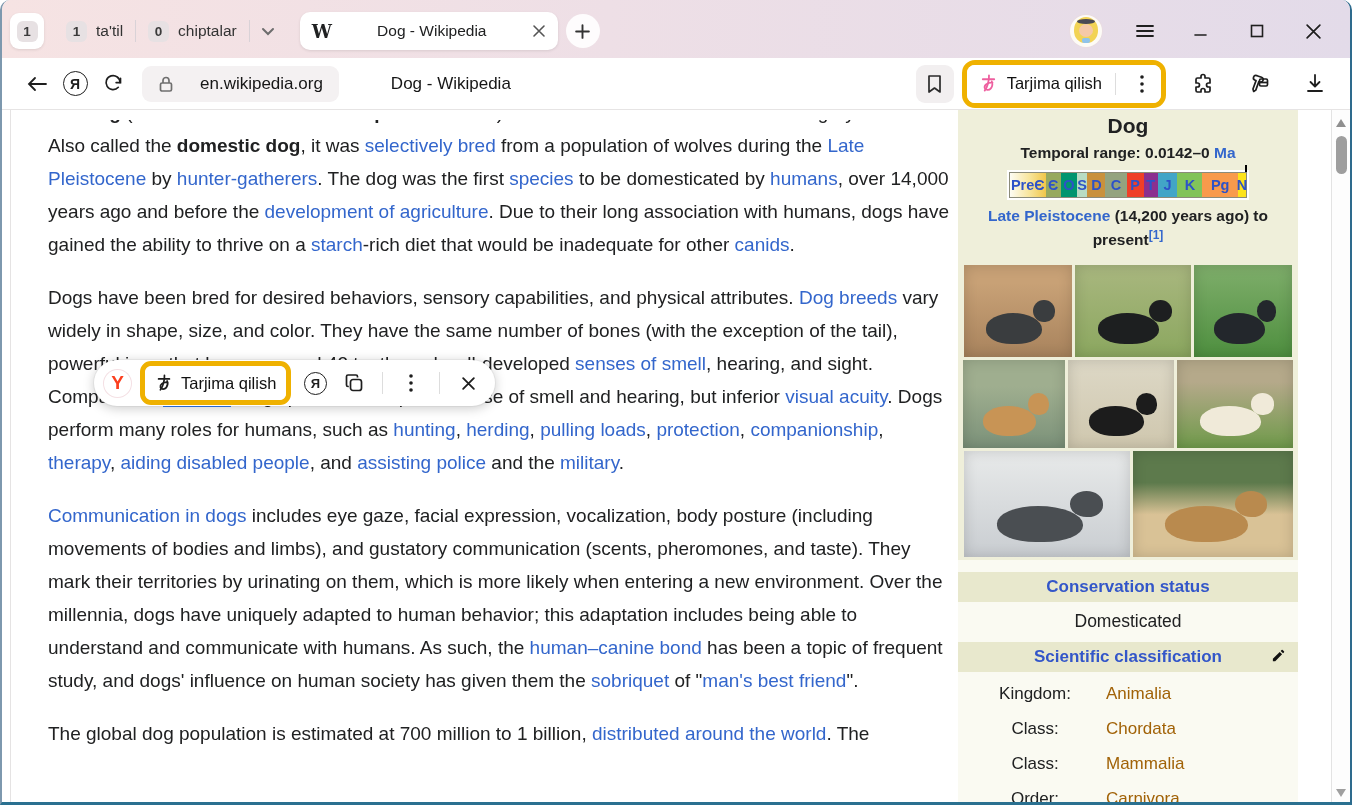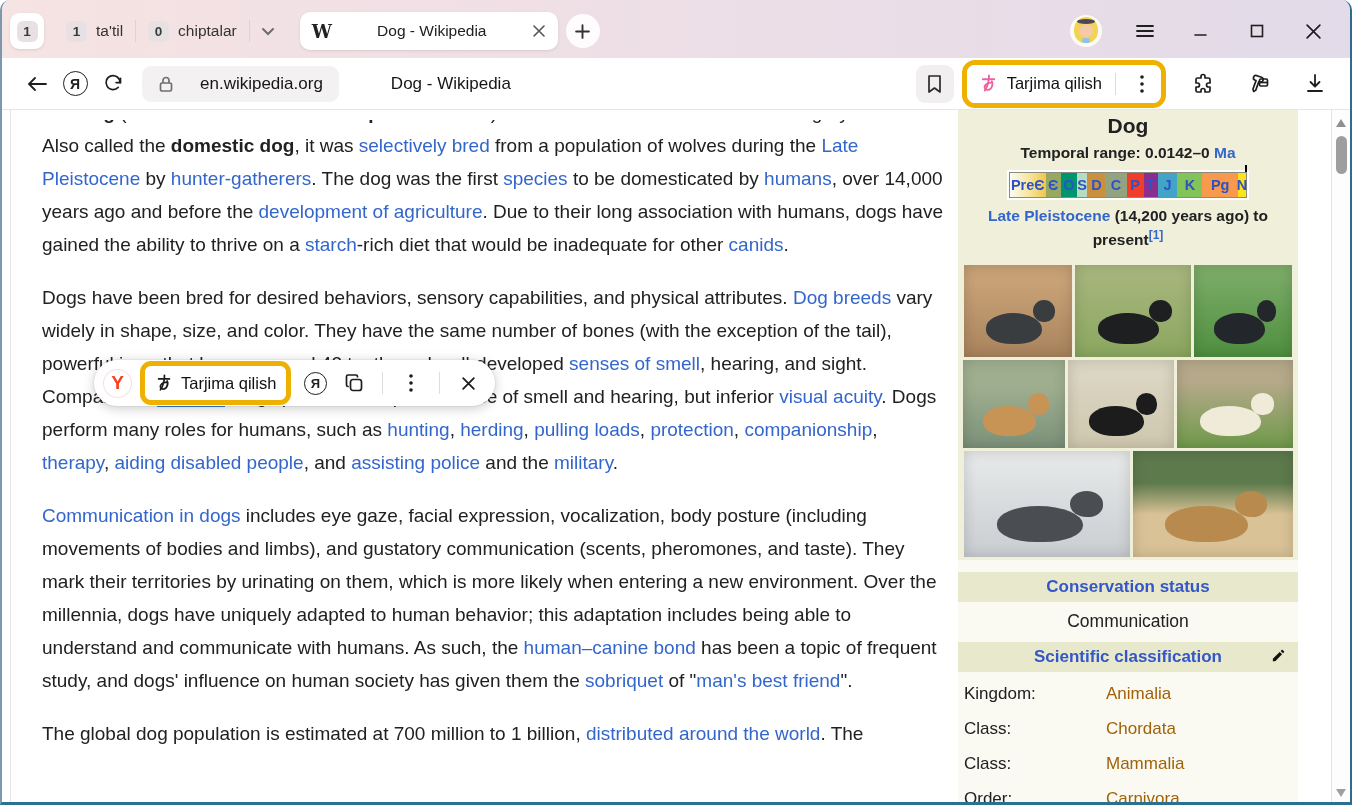--- a/index.html
+++ b/index.html
@@ -47,21 +47,21 @@
   .translate-btn{ display:flex; align-items:center; height:38px; padding:0 6px 0 12px; gap:9px; background:#fff; border-radius:8px; }
   .translate-btn .lbl{ font-size:16.5px; color:#111; white-space:nowrap; }
   .a-kana-pink{ color:#ee5f9f; }
   .a-kana-dark{ color:#1c1c1c; }
   .vdiv{ width:1px; height:22px; background:#ddd; margin:0 4px; }
   .tb-right{ display:flex; align-items:center; gap:18px; margin-left:18px; }
 
   
   .content{ position:absolute; left:0; top:110px; width:100%; height:695px; background:#fff; }
   .edge-line{ position:absolute; left:8px; top:0; bottom:0; width:1px; background:#e5e3e3; }
-  .article{ position:absolute; left:40px; top:10px; width:905px; font-size:19px; line-height:33px; color:#202122; }
+  .article{ position:absolute; left:46px; top:10px; width:905px; font-size:19px; line-height:33px; color:#202122; }
   .clip0{ height:9px; overflow:hidden; }
   .clip0 p{ margin-top:-24px; }
   .article p{ margin-bottom:20px; }
   .rich-link{ color:#3366cc; }
   .rich-bold{ font-weight:bold; }
   .rich-boldlink{ color:#3366cc; font-weight:bold; }
   .rich-sel{ background:#327df8; color:#fff; }
   .rich-sup{ color:#3366cc; font-size:12px; vertical-align:super; line-height:0; }
 
   
@@ -89,21 +89,21 @@
   .photo-grid{ background:#efefda; padding:3px; display:flex; flex-wrap:wrap; gap:3px; justify-content:center; }
   .photo{ position:relative; overflow:hidden; box-shadow:inset 0 0 14px rgba(0,0,0,.16); }
   .photo .dog-body{ position:absolute; left:20%; bottom:14%; width:52%; height:34%; border-radius:48% 52% 45% 45%; }
   .photo .dog-head{ position:absolute; right:16%; bottom:38%; width:20%; height:24%; border-radius:50% 50% 45% 50%; }
   .ib-gap{ height:12px; background:#fafaf2; }
   .ib-header{ position:relative; background:#e8e8cd; text-align:center; font-weight:bold; color:#3356c9; font-size:17px; padding:5px 0; }
   .ib-header .pencil{ position:absolute; right:12px; top:6px; color:#111; }
   .ib-center{ text-align:center; padding:9px 0 10px; font-size:17.5px; }
   .taxo{ padding:4px 0 0 6px; }
   .taxo-row{ display:flex; height:35px; align-items:center; }
-  .taxo-row .tl{ width:142px; }
+  .taxo-row .tl{ width:142px;text-align:center; }
   .taxo-row .tv{ color:#a16207; }
 
   
   .scrollbar{ position:absolute; right:0; top:0; width:19px; height:695px; background:#fdfdfd; border-left:1px solid #e3e3e3; }
   .sb-up{ position:absolute; top:9px; left:4px; width:0; height:0; border-left:5.5px solid transparent; border-right:5.5px solid transparent; border-bottom:8px solid #8f8f8f; }
   .sb-thumb{ position:absolute; top:26px; left:4px; width:11px; height:38px; border-radius:6px; background:#9e9e9e; }
   .sb-down{ position:absolute; bottom:8px; left:4px; width:0; height:0; border-left:5.5px solid transparent; border-right:5.5px solid transparent; border-top:8px solid #9f9f9f; }
 
   svg{ display:block; }
 </style>
@@ -379,21 +379,21 @@
             <div class="dog-head" style="background: rgb(74, 78, 82);"></div>
           </div>
           <div class="photo" style="background: linear-gradient(rgb(93, 122, 76) 30%, rgb(217, 194, 150) 60%); width: 160px; height: 106px;">
             <div class="dog-body" style="background: rgb(185, 138, 78);"></div>
             <div class="dog-head" style="background: rgb(185, 138, 78);"></div>
           </div>
       </div>
 
       <div class="ib-gap"></div>
       <div class="ib-header">Conservation status</div>
-      <div class="ib-center">Communication</div>
+      <div class="ib-center">Domesticated</div>
       <div class="ib-header">
         <span>Scientific classification</span>
         <span class="pencil">
           <svg width="15" height="15" viewBox="0 0 16 16" fill="currentColor">
               <path d="M2 11.5V14h2.5l7.3-7.3-2.5-2.5L2 11.5zM13.8 4.7a.8.8 0 0 0 0-1.2l-1.3-1.3a.8.8 0 0 0-1.2 0l-1 1 2.5 2.5 1-1z"></path>
             </svg>
         </span>
       </div>
       <div class="taxo">
         <div class="taxo-row">

